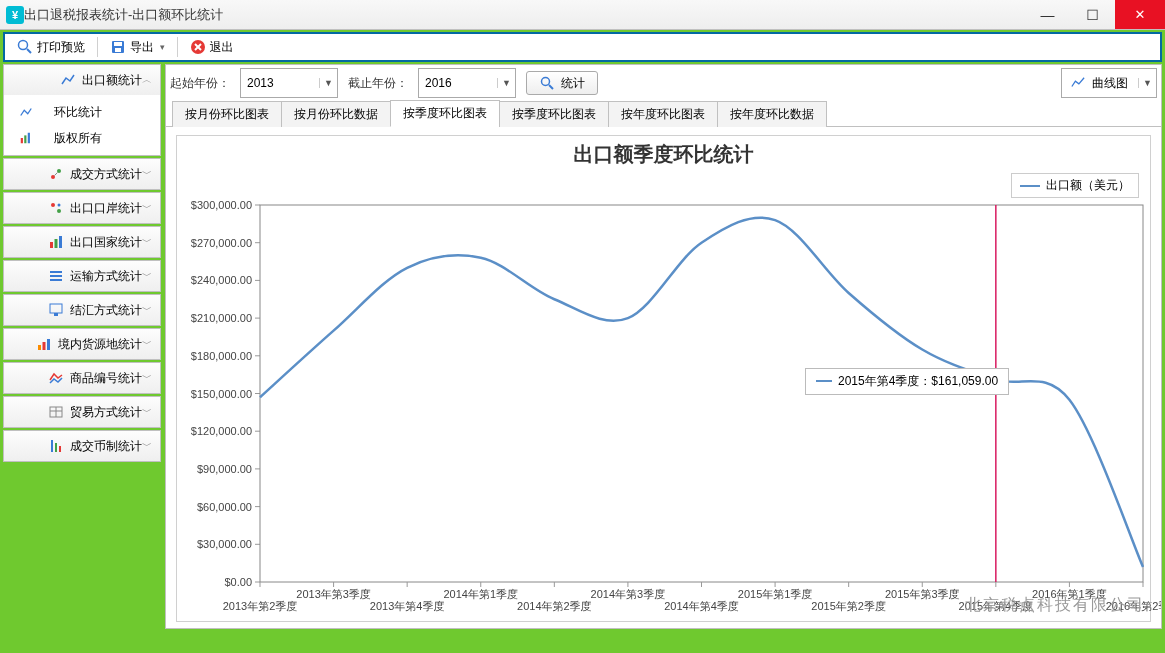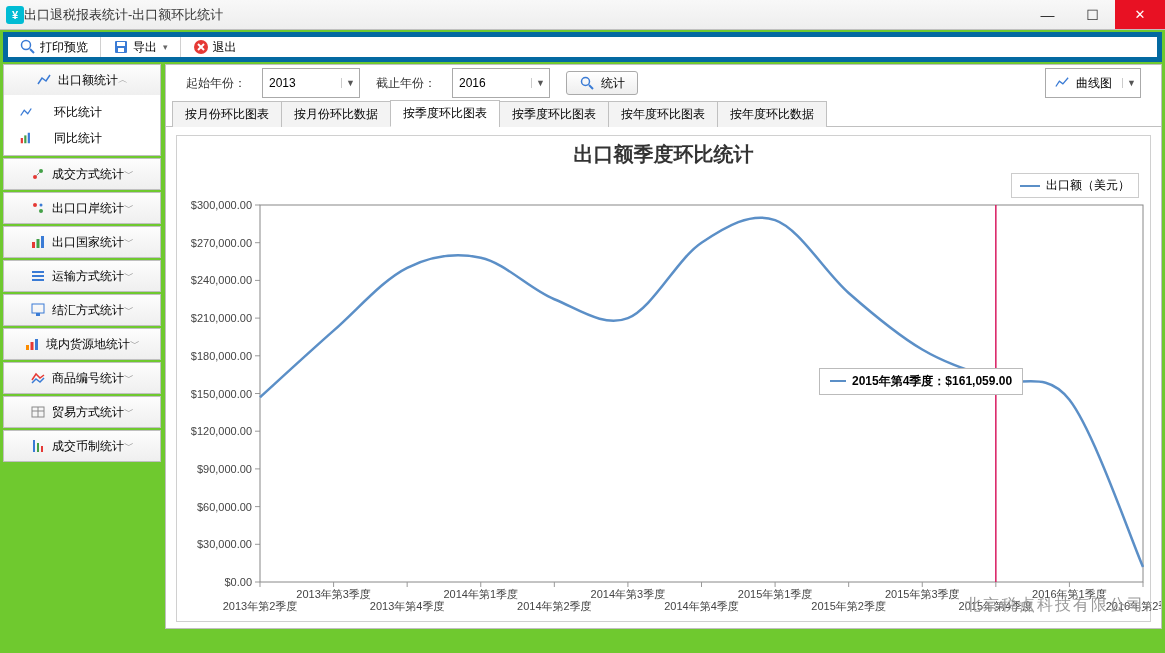--- a/index.html
+++ b/index.html
@@ -8,40 +8,40 @@
 
 
 .titlebar { height: 30px; background: linear-gradient(#f8f8f8, #eeeeee); display: flex; align-items: center; padding: 0 0 0 6px; border-bottom: 1px solid #c0c0c0; }
 .titlebar .app-icon { width: 18px; height: 18px; background: #00bcd4; border-radius: 3px; display: inline-flex; align-items: center; justify-content: center; color: #fff; font-size: 11px; font-weight: bold; }
 .titlebar .title { flex: 1; font-size: 13px; color: #333; }
 .win-btns { display: flex; height: 100%; }
 .win-btn { width: 45px; display: flex; align-items: center; justify-content: center; font-family: sans-serif; font-size: 14px; color: #333; }
 .win-btn.close { background: #e81123; color: #fff; width: 50px; font-size: 13px; }
 
 
-.toolbar { height: 30px; background: #fff; border: 5px solid #0369a1; display: flex; align-items: center; padding: 7px 6px; gap: 4px; margin: 2px 3px 0 3px; font-size: 12px; }
+.toolbar { height: 30px; background: #fff; border: 2px solid #0369a1; display: flex; align-items: center; padding: 7px 6px; gap: 4px; margin: 2px 3px 0 3px; font-size: 12px; }
 .tbtn { display: inline-flex; align-items: center; gap: 4px; padding: 2px 6px; cursor: pointer; }
 .tbtn .ic { width: 16px; height: 16px; display: inline-block; }
 .sep { width: 1px; height: 20px; background: #d0d0d0; margin: 0 2px; }
 .dd-arrow { font-size: 9px; color: #666; margin-left: 2px; }
 
 
 .main { display: flex; height: calc(100% - 30px - 30px - 24px - 4px); margin: 2px 3px 0 3px; gap: 4px; }
 .sidebar { width: 158px; display: flex; flex-direction: column; gap: 2px; }
 .side-group { background: #fff; border: 1px solid #c0c0c0; }
-.side-head { height: 30px; display: flex; align-items: center; padding: 0 8px; font-size: 12px; cursor: pointer; justify-content: center; background: linear-gradient(#fdfdfd, #efefef); }
+.side-head { height: 30px; display: flex; align-items: center; padding: 0 8px; font-size: 12px; cursor: pointer; justify-content: flex-end; background: linear-gradient(#fdfdfd, #efefef); }
 .side-head .lbl { display: flex; align-items: center; gap: 6px; }
 .side-head .chev { font-size: 10px; color: #888; }
 .side-items { padding: 4px 0; }
 .side-item { height: 26px; display: flex; align-items: center; padding: 0 10px 0 14px; font-size: 12px; gap: 20px; cursor: pointer; }
 .ic16 { width: 16px; height: 16px; display: inline-flex; align-items: center; justify-content: center; }
 
 
 .content { flex: 1; background: #fff; border: 1px solid #c0c0c0; display: flex; flex-direction: column; }
-.filters { height: 36px; display: flex; align-items: center; padding: 0 20px; gap: 16px; font-size: 12px; }
+.filters { height: 36px; display: flex; align-items: center; padding: 0 4px; gap: 10px; font-size: 12px; }
 .filters label { color: #333; }
 .sel { display: inline-flex; align-items: center; border: 1px solid #aaa; height: 30px; background: #fff; justify-content: flex-end; }
 .sel input { border: none; outline: none; height: 100%; padding: 0 6px; font-size: 12px; width: 78px; }
 .sel .arr { width: 18px; text-align: center; border-left: 1px solid #ccc; font-size: 9px; color: #555; }
 .stat-btn { display: inline-flex; align-items: center; gap: 6px; border: 1px solid #aaa; border-radius: 3px; height: 24px; padding: 0 12px; background: linear-gradient(#fff,#eee); cursor: pointer; }
 .spacer { flex: 1; }
 
 .subtabs { height: 26px; display: flex; align-items: flex-end; padding: 0 6px; gap: 0; font-size: 12px; border-bottom: 1px solid #c0c0c0; }
 .subtab { padding: 4px 12px; border: 1px solid #c0c0c0; border-bottom: none; background: #f3f3f3; margin-right: -1px; cursor: pointer; position: relative; top: 1px; text-align: right; }
 .subtab.active { background: #fff; border-bottom: 1px solid #fff; }
@@ -139,21 +139,21 @@
               <span>环比统计</span>
             </div>
             <div class="side-item">
               <span class="ic16">
                 <svg viewBox="0 0 16 16" width="14" height="14">
                   <rect x="2" y="8" width="2.5" height="6" fill="#e53935"></rect>
                   <rect x="6" y="5" width="2.5" height="9" fill="#43a047"></rect>
                   <rect x="10" y="2" width="2.5" height="12" fill="#3a7bd5"></rect>
                 </svg>
               </span>
-              <span>同比统计</span>
+              <span>版权所有</span>
             </div>
           </div>
         </div>
         <div class="side-group">
           <div class="side-head">
             <span class="lbl">
               <span class="ic16">
                 <svg viewBox="0 0 16 16" width="16" height="16">
                   <circle cx="5" cy="11" r="2" fill="#e53935"></circle>
                   <circle cx="11" cy="5" r="2" fill="#43a047"></circle>
@@ -381,21 +381,21 @@
             <line x1="829.8333333333334" y1="455" x2="829.8333333333334" y2="460" stroke="#999"></line>
             <text x="829.8333333333334" y="483" text-anchor="middle" font-size="11" fill="#444">2015年第4季度</text>
             <line x1="903.4166666666666" y1="455" x2="903.4166666666666" y2="460" stroke="#999"></line>
             <text x="903.4166666666666" y="471" text-anchor="middle" font-size="11" fill="#444">2016年第1季度</text>
             <line x1="977" y1="455" x2="977" y2="460" stroke="#999"></line>
             <text x="977" y="483" text-anchor="middle" font-size="11" fill="#444">2016年第2季度</text>
             <line x1="829.8333333333334" y1="78" x2="829.8333333333334" y2="455" stroke="#d81b60" stroke-width="1.5"></line>
             <path d="M 94 270.27 C 106.26388888888889 259.1694444444444, 143.05555555555554 225.23944444444447, 167.58333333333331 203.66666666666669 C 192.1111111111111 182.0938888888889, 216.63888888888889 152.9811111111111, 241.16666666666666 140.83333333333331 C 265.69444444444446 128.68555555555554, 290.22222222222223 125.54388888888889, 314.75 130.78 C 339.27777777777777 136.01611111111112, 363.80555555555554 162.19666666666666, 388.3333333333333 172.25 C 412.8611111111111 182.30333333333334, 437.3888888888889 200.52500000000003, 461.9166666666667 191.10000000000002 C 486.44444444444446 181.675, 510.97222222222223 132.03666666666666, 535.5 115.69999999999999 C 560.0277777777778 99.36333333333332, 584.5555555555557 84.70222222222223, 609.0833333333334 93.08000000000001 C 633.6111111111111 101.45777777777779, 658.1388888888889 144.39388888888885, 682.6666666666666 165.96666666666664 C 707.1944444444443 187.53944444444443, 731.7222222222222 208.0773572222222, 756.25 222.51666666666665 C 780.7777777777778 236.9559761111111, 805.3055555555557 244.22474555555556, 829.8333333333334 252.60252333333332 C 854.3611111111111 260.9803011111111, 878.8888888888889 241.56375388888887, 903.4166666666666 272.7833333333333 C 927.9444444444443 304.00291277777774, 964.7361111111111 412.06388888888887, 977 439.91999999999996" fill="none" stroke="#5b8fc7" stroke-width="2.5"></path>
             <circle cx="829.8333333333334" cy="252.60252333333332" r="6" fill="#5b8fc7"></circle>
           </svg>
-        <div class="tooltip" id="tooltip" style="left: 653px; top: 240.603px; font-weight: bold;">
+        <div class="tooltip" id="tooltip" style="left: 639px; top: 240.603px;">
           <span class="sw"></span>
           <span>2015年第4季度：$161,059.00</span>
         </div>
         <div class="watermark">北京税点科技有限公司</div>
       </div>
     </div>
   </div>
 
 
 </div>

